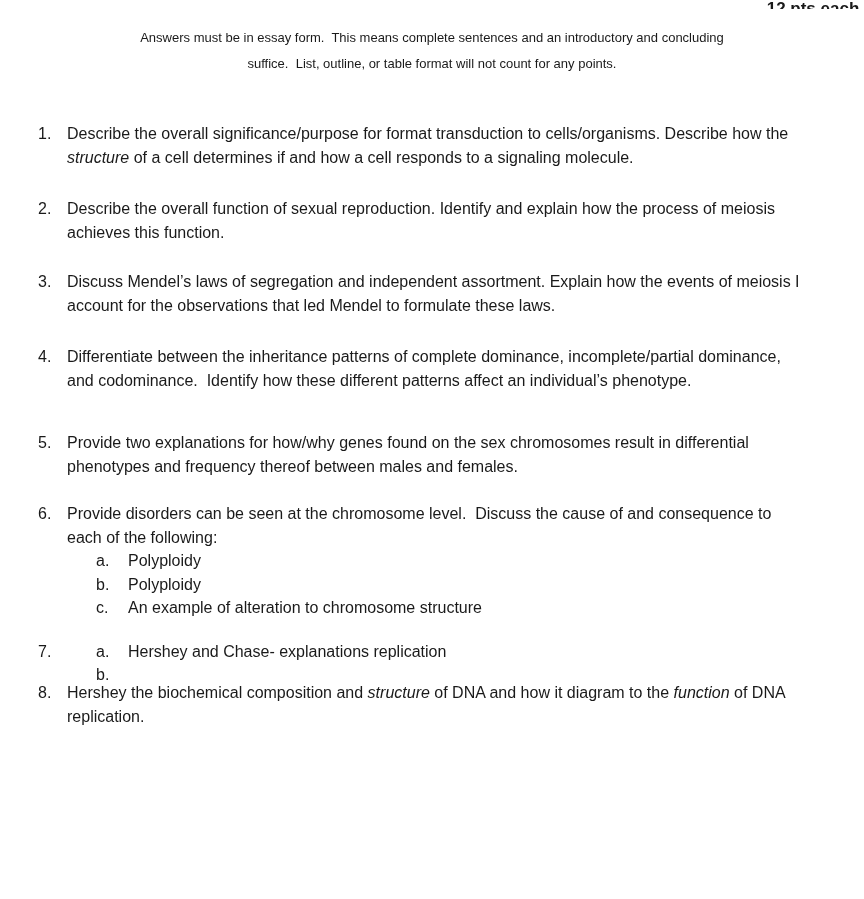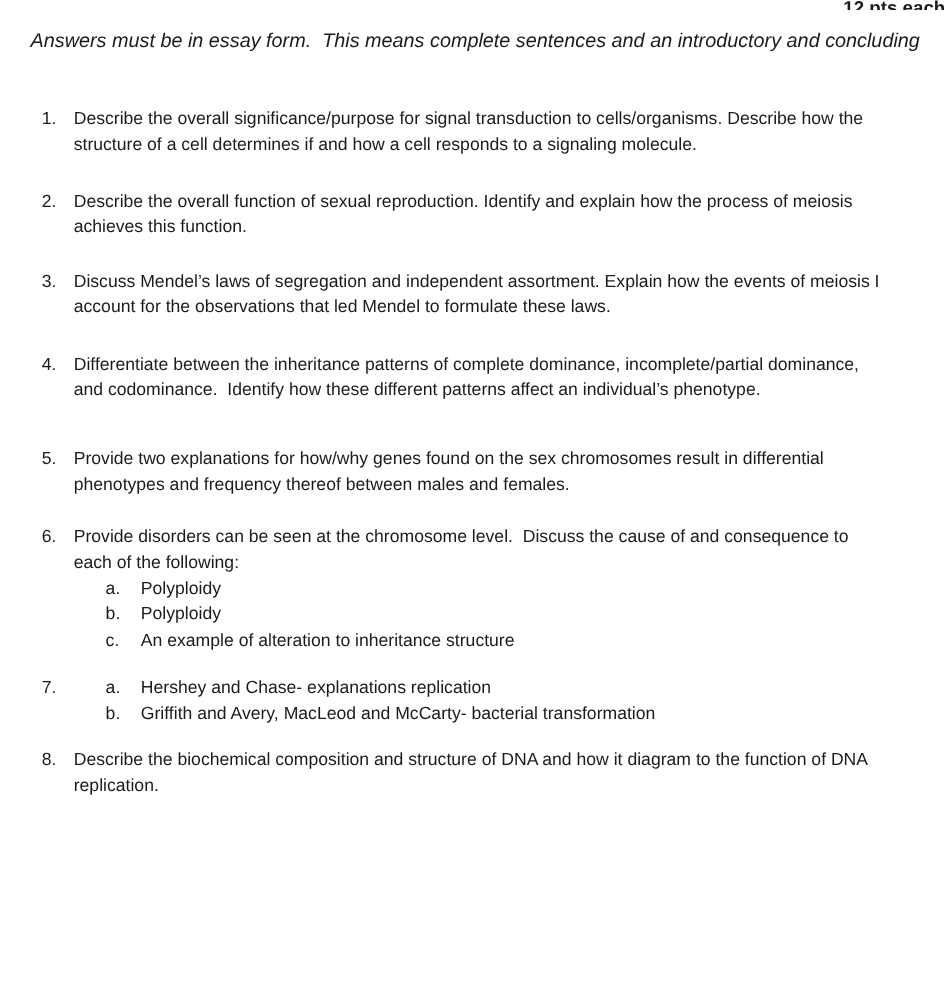--- a/index.html
+++ b/index.html
@@ -21,63 +21,63 @@
     display: inline-block;
     font-weight: bold;
     font-size: 17px;
     line-height: 22px;
     margin-top: -13px;
     white-space: pre;
   }
   .intro {
     margin-top: 16px;
     text-align: center;
-    font-style: italic;
-    font-size: 18px;
+    font-size: 13px;
     line-height: 25.5px;
   }
   .intro div { white-space: pre-wrap; }
   .questions { margin: 0; }
   .q {
     position: relative;
     padding-left: 67px;
     width: 740px;
     font-size: 16px;
     line-height: 23.5px;
   }
   .qnum { position: absolute; left: 38px; top: 0; }
   .qtext span { white-space: pre-wrap; }
-  .it { }
+  .it { font-style: italic; }
   .sub { position: relative; padding-left: 61px; }
   .sub .subnum { position: absolute; left: 29px; }
   .m1 { margin-top: 46px; }
   .m2 { margin-top: 28px; }
   .m3 { margin-top: 26px; }
   .m4 { margin-top: 28px; }
   .m5 { margin-top: 39px; }
   .m6 { margin-top: 24px; }
   .m7 { margin-top: 20px; }
   .m8 { margin-top: 18px; }
 </style>
 </head>
 <body>
 
 <div class="cut-line">
   <span>12 pts each.</span>
 </div>
 
 <div class="intro">
   <div>Answers must be in essay form.  This means complete sentences and an introductory and concluding</div>
+  <div>suffice.  List, outline, or table format will not count for any points.</div>
 </div>
 
 <div class="questions">
 
   <div class="q m1">
     <span class="qnum">1.</span>
-    <div class="qtext"><span>Describe the overall significance/purpose for signal transduction to cells/organisms. Describe how the </span><span class="it">structure</span><span> of a cell determines if and how a cell responds to a signaling molecule.</span></div>
+    <div class="qtext"><span>Describe the overall significance/purpose for format transduction to cells/organisms. Describe how the </span><span class="it">structure</span><span> of a cell determines if and how a cell responds to a signaling molecule.</span></div>
   </div>
 
   <div class="q m2">
     <span class="qnum">2.</span>
     <div class="qtext"><span>Describe the overall function of sexual reproduction. Identify and explain how the process of meiosis achieves this function.</span></div>
   </div>
 
   <div class="q m3">
     <span class="qnum">3.</span>
     <div class="qtext"><span>Discuss Mendel’s laws of segregation and independent assortment. Explain how the events of meiosis I account for the observations that led Mendel to formulate these laws.</span></div>
@@ -91,27 +91,27 @@
   <div class="q m5">
     <span class="qnum">5.</span>
     <div class="qtext"><span>Provide two explanations for how/why genes found on the sex chromosomes result in differential phenotypes and frequency thereof between males and females.</span></div>
   </div>
 
   <div class="q m6">
     <span class="qnum">6.</span>
     <div class="qtext"><span>Provide disorders can be seen at the chromosome level.  Discuss the cause of and consequence to each of the following:</span></div>
     <div class="sub"><span class="subnum">a.</span><span>Polyploidy</span></div>
     <div class="sub"><span class="subnum">b.</span><span>Polyploidy</span></div>
-    <div class="sub"><span class="subnum">c.</span><span>An example of alteration to inheritance structure</span></div>
+    <div class="sub"><span class="subnum">c.</span><span>An example of alteration to chromosome structure</span></div>
   </div>
 
   <div class="q m7">
     <span class="qnum">7.</span>
     <div class="sub"><span class="subnum">a.</span><span>Hershey and Chase- explanations replication</span></div>
-    <div class="sub"><span class="subnum">b.</span><span>Griffith and Avery, MacLeod and McCarty- bacterial transformation</span></div>
+    <div class="sub"><span class="subnum">b.</span></div>
   </div>
 
   <div class="q m8">
     <span class="qnum">8.</span>
-    <div class="qtext"><span>Describe the biochemical composition and </span><span class="it">structure</span><span> of DNA and how it diagram to the </span><span class="it">function</span><span> of DNA replication.</span></div>
+    <div class="qtext"><span>Hershey the biochemical composition and </span><span class="it">structure</span><span> of DNA and how it diagram to the </span><span class="it">function</span><span> of DNA replication.</span></div>
   </div>
 
 </div>
 
 </body></html>

